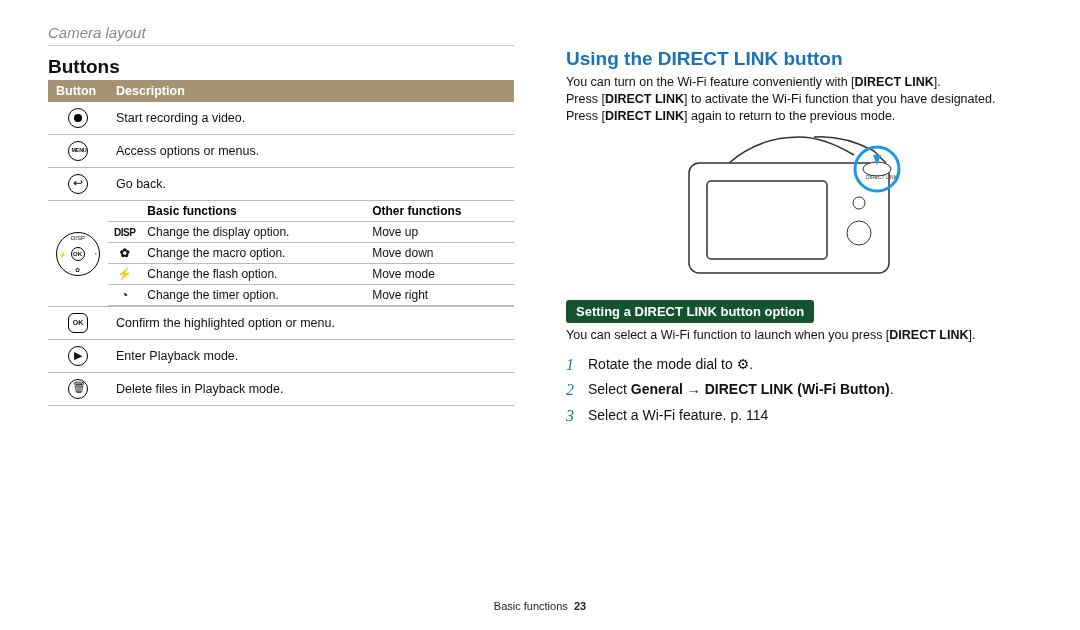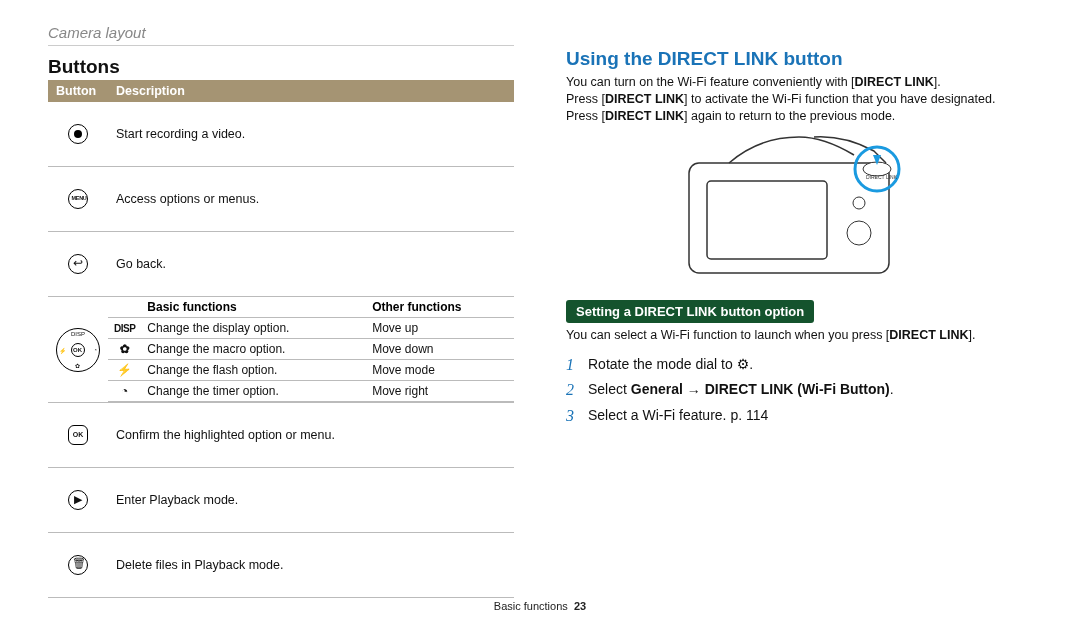--- a/index.html
+++ b/index.html
@@ -5,21 +5,21 @@
   * { box-sizing: border-box; margin: 0; padding: 0; }
   body { width: 1080px; height: 630px; font-family: "Segoe UI", Arial, sans-serif; font-size: 13px; color: #111; position: relative; background:#fff; }
   .page { display:flex; padding: 24px 48px 0 48px; gap: 52px; }
   .col { flex:1; }
   .breadcrumb { color:#888; font-size:15px; margin-bottom:4px; font-style:italic;}
   .hr-top { border:0; border-top:1px solid #ccc; margin-bottom:10px;}
   .section-title { font-weight:bold; font-size:19px; margin-bottom:2px;}
   table { border-collapse: collapse; width:100%; font-size:12.5px;}
   th, td { text-align:left; vertical-align:middle; }
   .thead-row th { background:#a59473; color:#fff; font-weight:bold; padding:4px 8px; font-size:12.5px;}
-  .outer-row td { padding:22px 8px; border-bottom:1px solid #bbb; }
+  .outer-row td { padding:6px 8px; border-bottom:1px solid #bbb; }
   .icon-cell { width:58px; text-align:center; }
   .icon { display:inline-block; width:20px; height:20px; border:1.5px solid #000; border-radius:50%; position:relative; vertical-align:middle; background:#fff;}
   .icon.rec::after{content:""; width:8px;height:8px;background:#000;border-radius:50%;position:absolute;top:4.5px;left:4.5px;}
   .icon.menu::after{content:"MENU"; font-size:5.5px; font-weight:bold; position:absolute; top:5px; left:1px; width:100%; text-align:center; letter-spacing:-0.3px;}
   .icon.back::after{content:"\21A9"; position:absolute; top:1px; left:4px; font-size:12px;}
   .icon.ok{ border-radius:6px;}
   .icon.ok::after{content:"OK"; font-size:7px; font-weight:bold; position:absolute; top:5px; left:0; width:100%; text-align:center;}
   .icon.play::after{content:"\25B6"; position:absolute; top:2px; left:5px; font-size:11px;}
   .icon.trash::after{content:"\1F5D1"; position:absolute; top:1px; left:3px; font-size:11px;}
   .dpad { width:44px; height:44px; border:1.5px solid #000; border-radius:50%; position:relative; margin:0 auto;}

